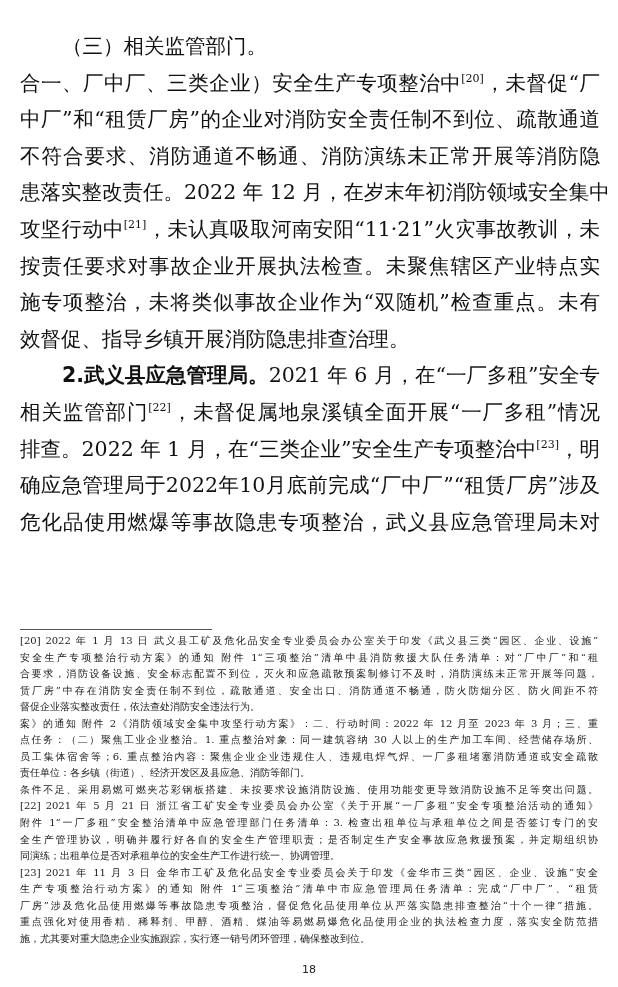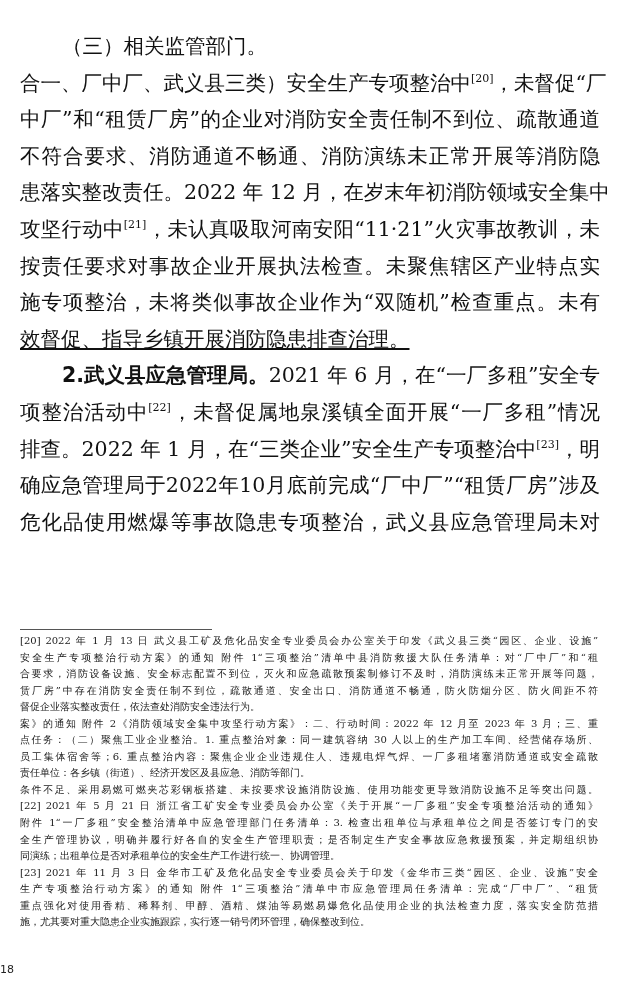--- a/index.html
+++ b/index.html
@@ -8,70 +8,70 @@
     font-family: "DejaVu Serif", "Liberation Serif", serif;
     color: #111111;
   }
   .page { position: absolute; left: 0; top: 0; width: 570px; height: 987px; }
   .body-text { position: absolute; left: 20px; width: 580px; top: 28px; }
   .line {
     height: 36.6px; line-height: 36.6px; font-size: 20.5px;
     white-space: nowrap; text-align: justify; text-align-last: justify;
     overflow: visible;
   }
-  .line.last { text-align-last: left; text-decoration: underline; }
+  .line.last { text-align-last: left; }
   .line.indent { padding-left: 42px; }
   .heading-line { padding-left: 42px; text-align-last: left; }
   .bold { font-weight: bold; font-family: "DejaVu Sans", "Liberation Sans", sans-serif; }
   sup { font-size: 11px; line-height: 0; vertical-align: 8px; }
   .sep {
     position: absolute; left: 20px; top: 629px; width: 192px; height: 1px;
     background: #555555;
   }
   .footnotes { position: absolute; left: 20px; width: 578px; top: 633px; }
   .fn-line {
     font-size: 10px; height: 16.55px; line-height: 16.55px;
     white-space: nowrap; text-align: justify; text-align-last: justify;
     font-family: "DejaVu Serif", "Liberation Serif", serif; color: #1a1a1a;
   }
   .fn-line.last { text-align-last: left; }
   .page-number {
-    position: absolute; top: 963px; left: 0; width: 618px; 
+    position: absolute; top: 963px; left: 0; width: 618px; text-align: center;
     font-size: 11px; font-family: "DejaVu Sans", "Liberation Sans", sans-serif; color: #222;
   }
 </style>
 </head>
 <body>
 
 <div class="page">
 
   <div class="body-text">
 
     <div class="line heading-line">
       <span>（三）相关监管部门。</span>
     </div>
 
     <div class="line">
-      <span>合一、厂中厂、武义县三类）安全生产专项整治中</span><sup>[20]</sup><span>，未督促“厂</span>
+      <span>合一、厂中厂、三类企业）安全生产专项整治中</span><sup>[20]</sup><span>，未督促“厂</span>
     </div>
     <div class="line"><span>中厂”和“租赁厂房”的企业对消防安全责任制不到位、疏散通道</span></div>
     <div class="line"><span>不符合要求、消防通道不畅通、消防演练未正常开展等消防隐</span></div>
     <div class="line"><span>患落实整改责任。2022 年 12 月，在岁末年初消防领域安全集中</span></div>
     <div class="line">
       <span>攻坚行动中</span><sup>[21]</sup><span>，未认真吸取河南安阳“11·21”火灾事故教训，未</span>
     </div>
     <div class="line"><span>按责任要求对事故企业开展执法检查。未聚焦辖区产业特点实</span></div>
     <div class="line"><span>施专项整治，未将类似事故企业作为“双随机”检查重点。未有</span></div>
     <div class="line last"><span>效督促、指导乡镇开展消防隐患排查治理。</span></div>
 
     <div class="line indent">
       <span class="bold">2.武义县应急管理局。</span><span>2021 年 6 月，在“一厂多租”安全专</span>
     </div>
     <div class="line">
-      <span>项整治活动中</span><sup>[22]</sup><span>，未督促属地泉溪镇全面开展“一厂多租”情况</span>
+      <span>相关监管部门</span><sup>[22]</sup><span>，未督促属地泉溪镇全面开展“一厂多租”情况</span>
     </div>
     <div class="line">
       <span>排查。2022 年 1 月，在“三类企业”安全生产专项整治中</span><sup>[23]</sup><span>，明</span>
     </div>
     <div class="line"><span>确应急管理局于2022年10月底前完成“厂中厂”“租赁厂房”涉及</span></div>
     <div class="line"><span>危化品使用燃爆等事故隐患专项整治，武义县应急管理局未对</span></div>
   </div>
 
   <div class="sep"></div>
 
@@ -92,19 +92,20 @@
     </div>
     <div>
       <div class="fn-line">[22] 2021 年 5 月 21 日 浙江省工矿安全专业委员会办公室《关于开展“一厂多租”安全专项整治活动的通知》</div>
       <div class="fn-line">附件 1“一厂多租”安全整治清单中应急管理部门任务清单：3. 检查出租单位与承租单位之间是否签订专门的安</div>
       <div class="fn-line">全生产管理协议，明确并履行好各自的安全生产管理职责；是否制定生产安全事故应急救援预案，并定期组织协</div>
       <div class="fn-line last">同演练；出租单位是否对承租单位的安全生产工作进行统一、协调管理。</div>
     </div>
     <div>
       <div class="fn-line">[23] 2021 年 11 月 3 日 金华市工矿及危化品安全专业委员会关于印发《金华市三类“园区、企业、设施”安全</div>
       <div class="fn-line">生产专项整治行动方案》的通知 附件 1“三项整治”清单中市应急管理局任务清单：完成“厂中厂”、“租赁</div>
+      <div class="fn-line">厂房”涉及危化品使用燃爆等事故隐患专项整治，督促危化品使用单位从严落实隐患排查整治“十个一律”措施。</div>
       <div class="fn-line">重点强化对使用香精、稀释剂、甲醇、酒精、煤油等易燃易爆危化品使用企业的执法检查力度，落实安全防范措</div>
       <div class="fn-line last">施，尤其要对重大隐患企业实施跟踪，实行逐一销号闭环管理，确保整改到位。</div>
     </div>
   </div>
 
   <div class="page-number">18</div>
 </div>
 
 </body></html>

